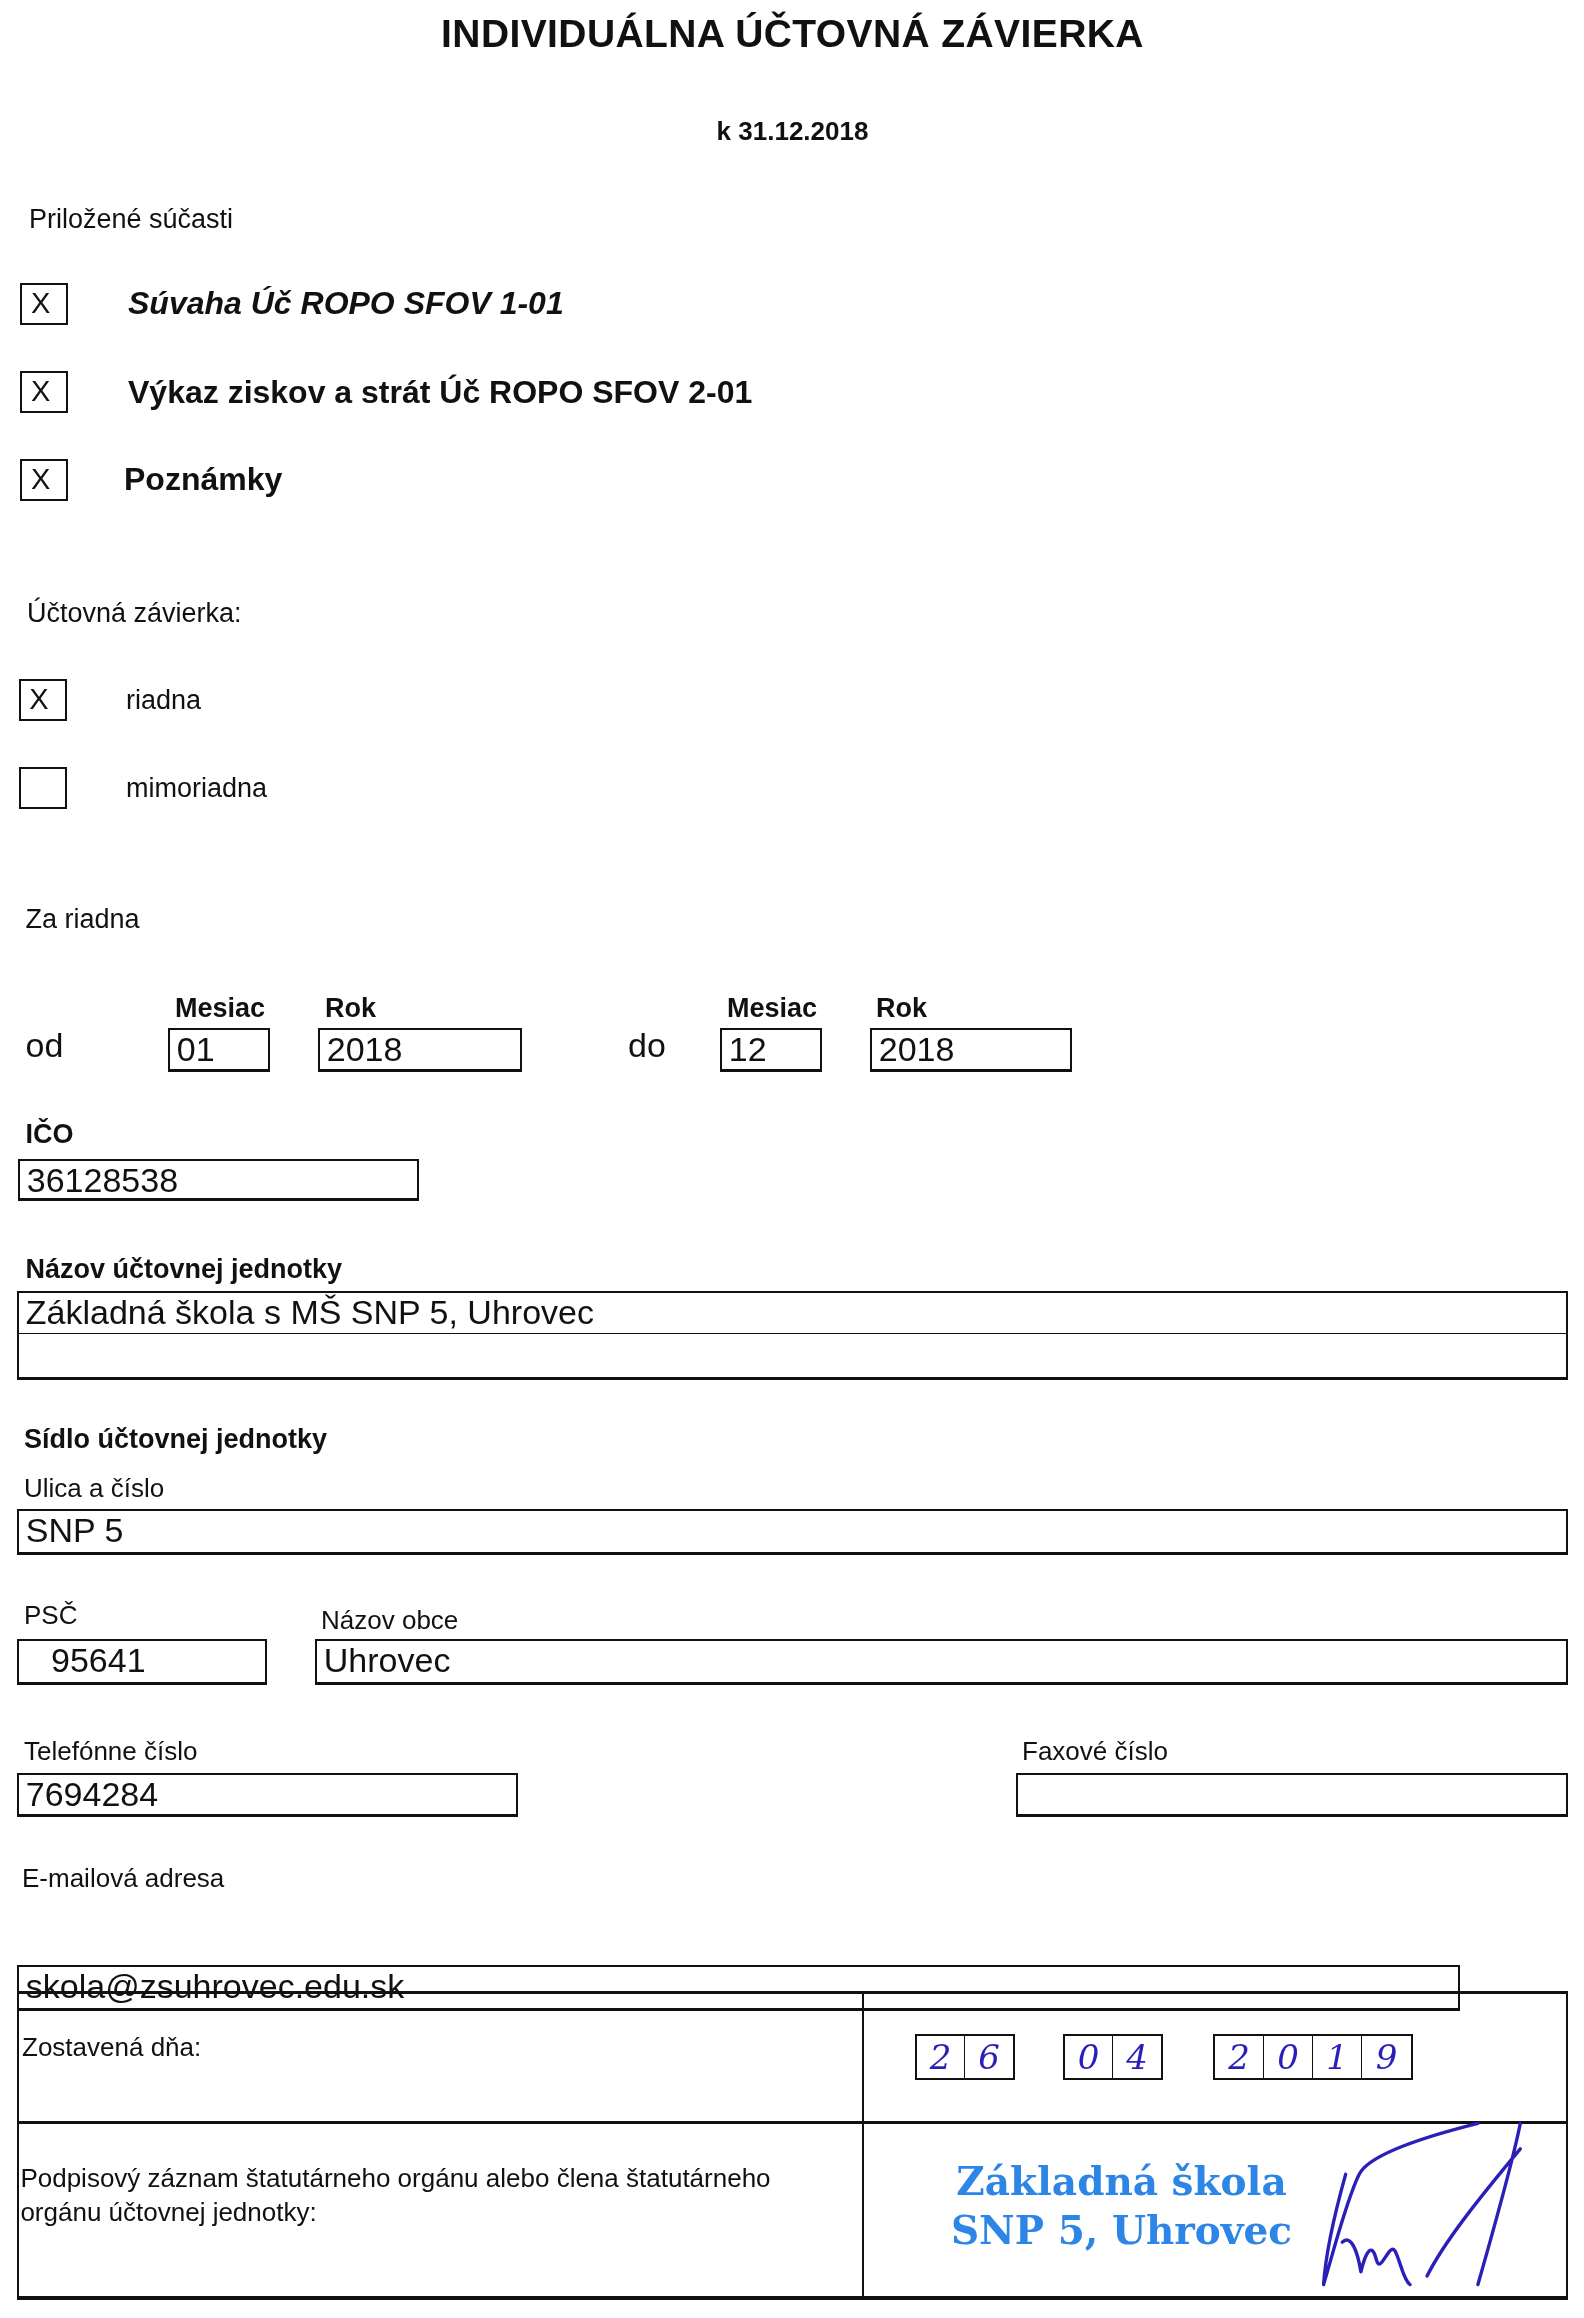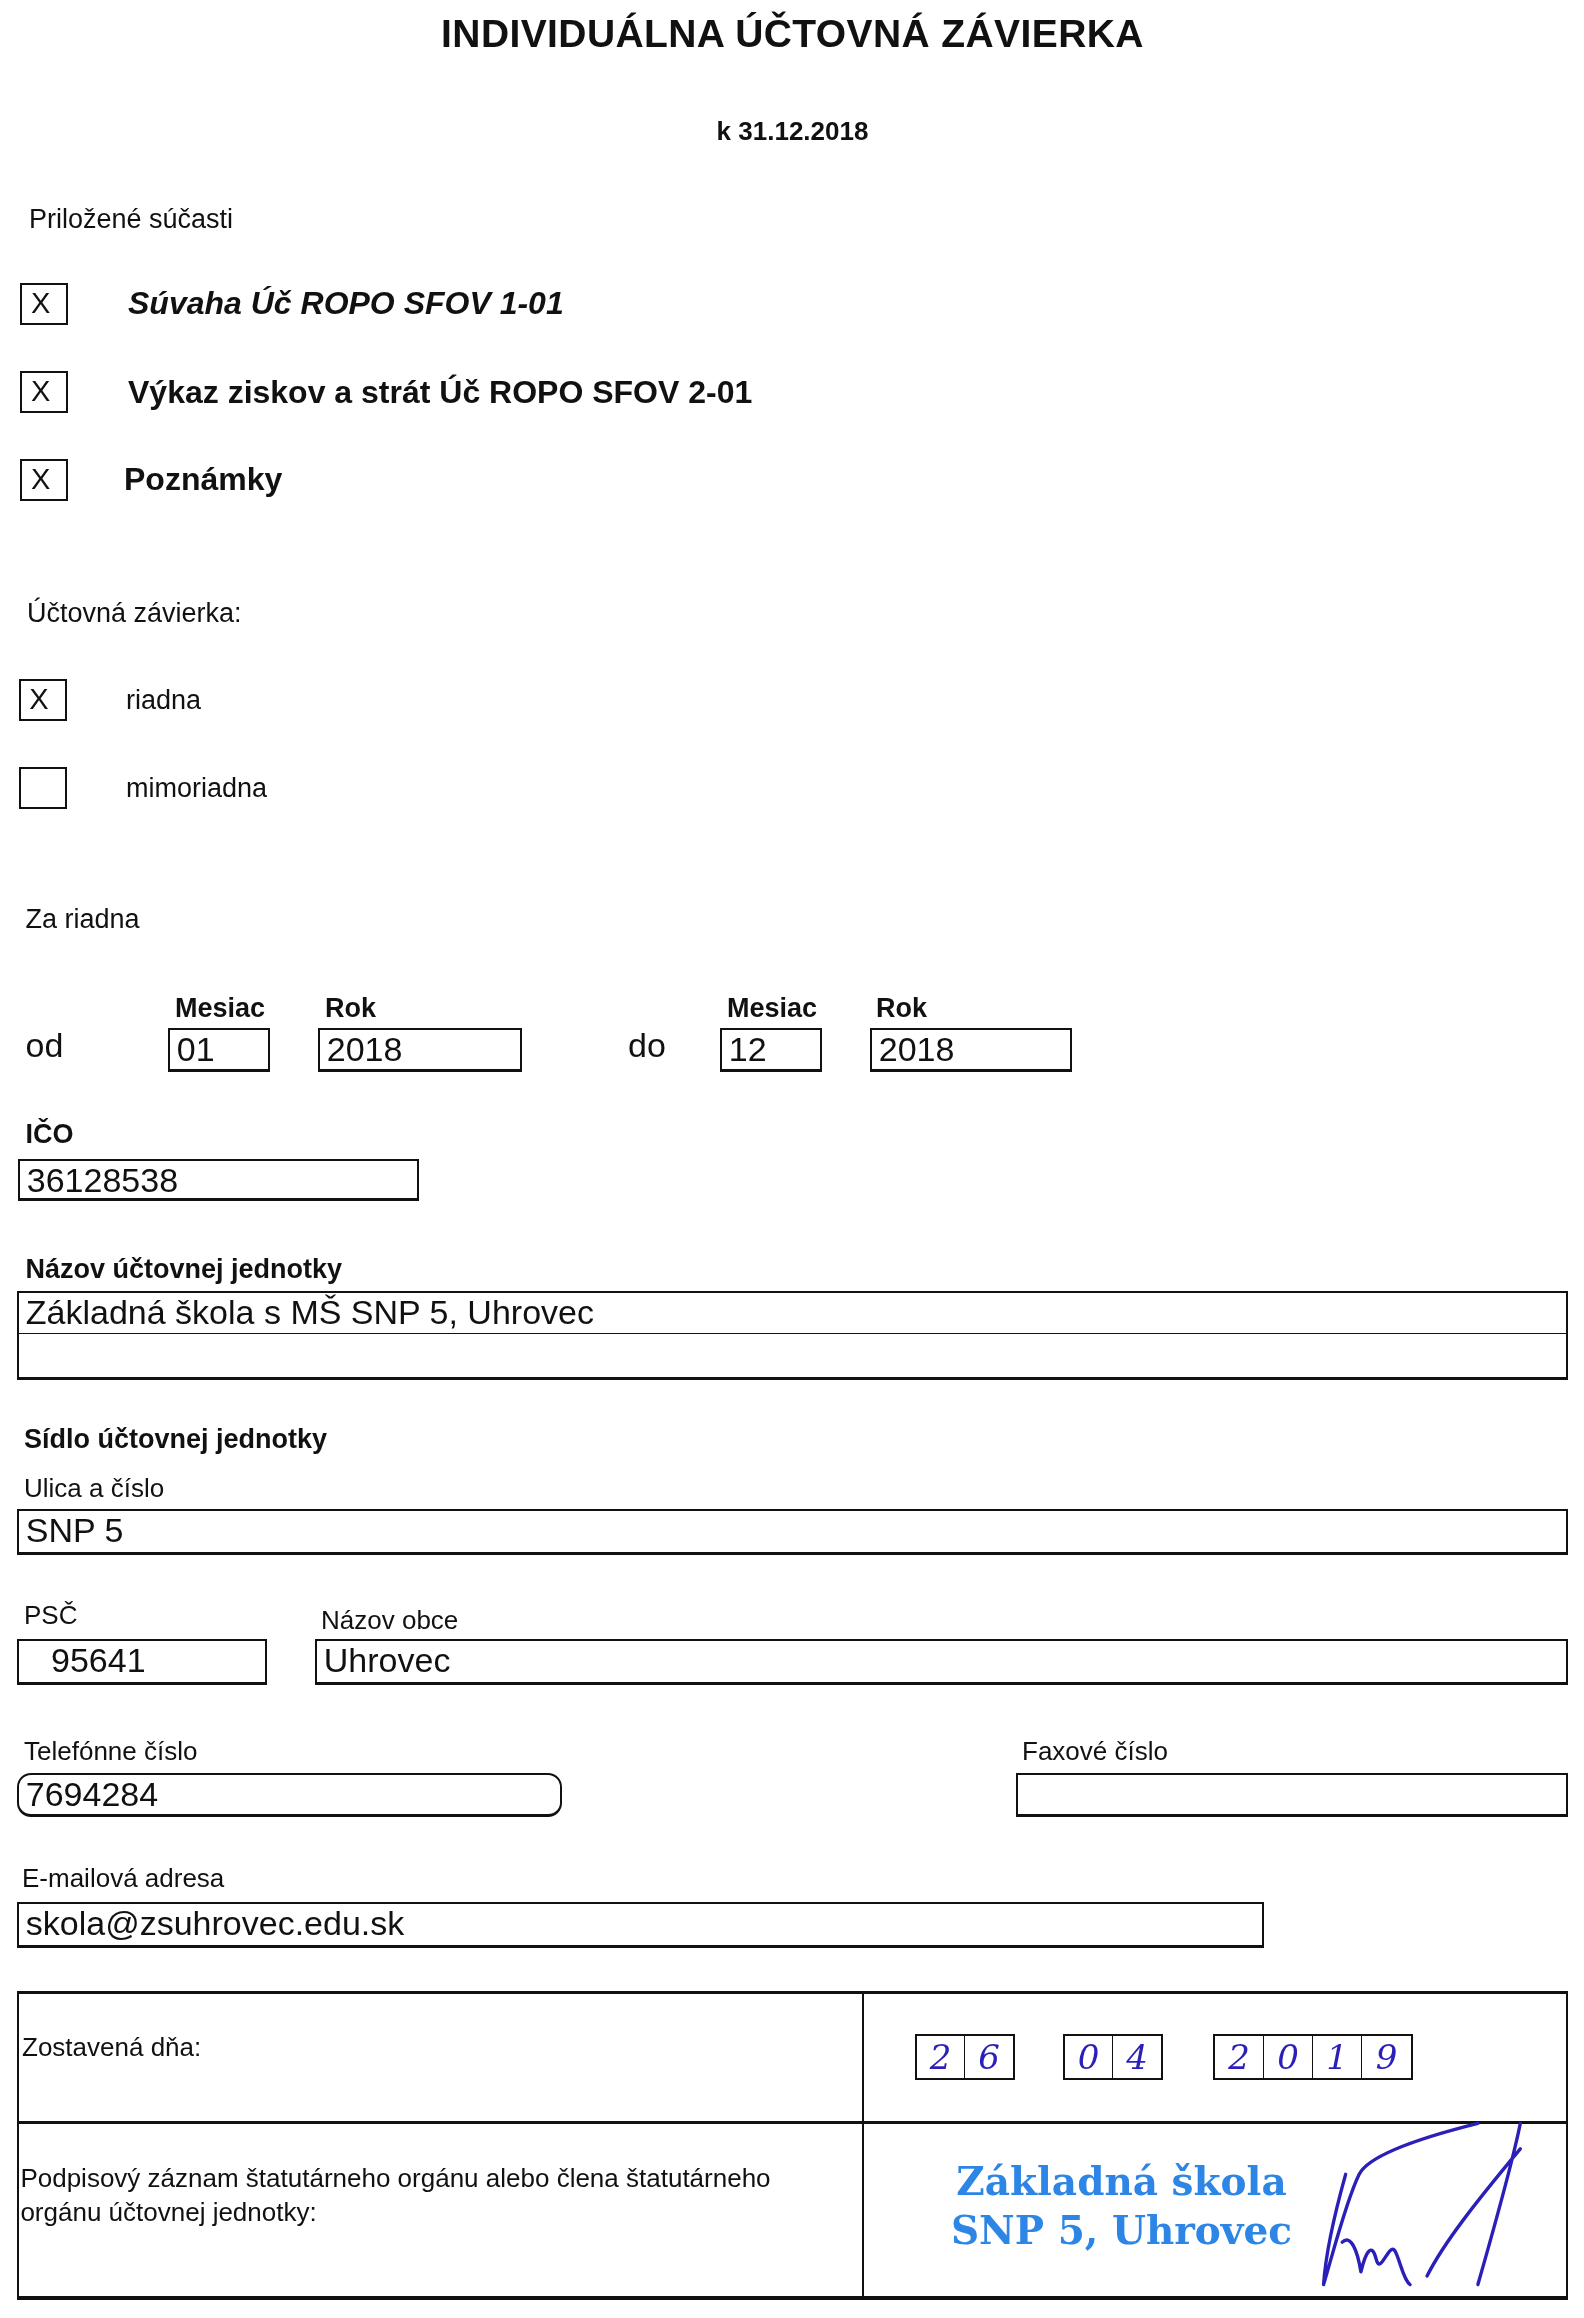--- a/index.html
+++ b/index.html
@@ -76,26 +76,26 @@
 <div class="abs label-bold" style="left:24px; top:1424px;">Sídlo účtovnej jednotky</div>
 <div class="abs label-md" style="left:24px; top:1473px;">Ulica a číslo</div>
 <div class="abs field" style="left:17px; top:1509px; width:1551px; height:46px;">SNP 5</div>
 
 <div class="abs label-md" style="left:24px; top:1600px;">PSČ</div>
 <div class="abs field" style="left:17px; top:1639px; width:250px; height:46px;padding-left:32px;">95641</div>
 <div class="abs label-md" style="left:321px; top:1605px;">Názov obce</div>
 <div class="abs field" style="left:315px; top:1639px; width:1253px; height:46px;">Uhrovec</div>
 
 <div class="abs label-md" style="left:24px; top:1736px;">Telefónne číslo</div>
-<div class="abs field" style="left:17px; top:1773px; width:545px; height:44px;border-radius:14px;">7694284</div>
+<div class="abs field" style="left:17px; top:1773px; width:501px; height:44px;">7694284</div>
 <div class="abs label-md" style="left:1022px; top:1736px;">Faxové číslo</div>
 <div class="abs field" style="left:1016px; top:1773px; width:552px; height:44px;"></div>
 
 <div class="abs label-md" style="left:22px; top:1863px;">E-mailová adresa</div>
-<div class="abs field" style="left:17px; top:1902px; width:1247px; height:46px;">skola@zsuhrovec.edu.sk</div>
+<div class="abs field" style="left:17px; top:1965px; width:1443px; height:46px;">skola@zsuhrovec.edu.sk</div>
 
 <div class="abs table"></div>
 <div class="abs vline"></div>
 <div class="abs hline"></div>
 
 <div class="abs label-md" style="left:22px; top:2032px;">Zostavená dňa:</div>
 
 <div class="abs datebox" style="left:915px; top:2034px; width:100px;">
   <div class="cell">2</div>
   <div class="cell">6</div>

